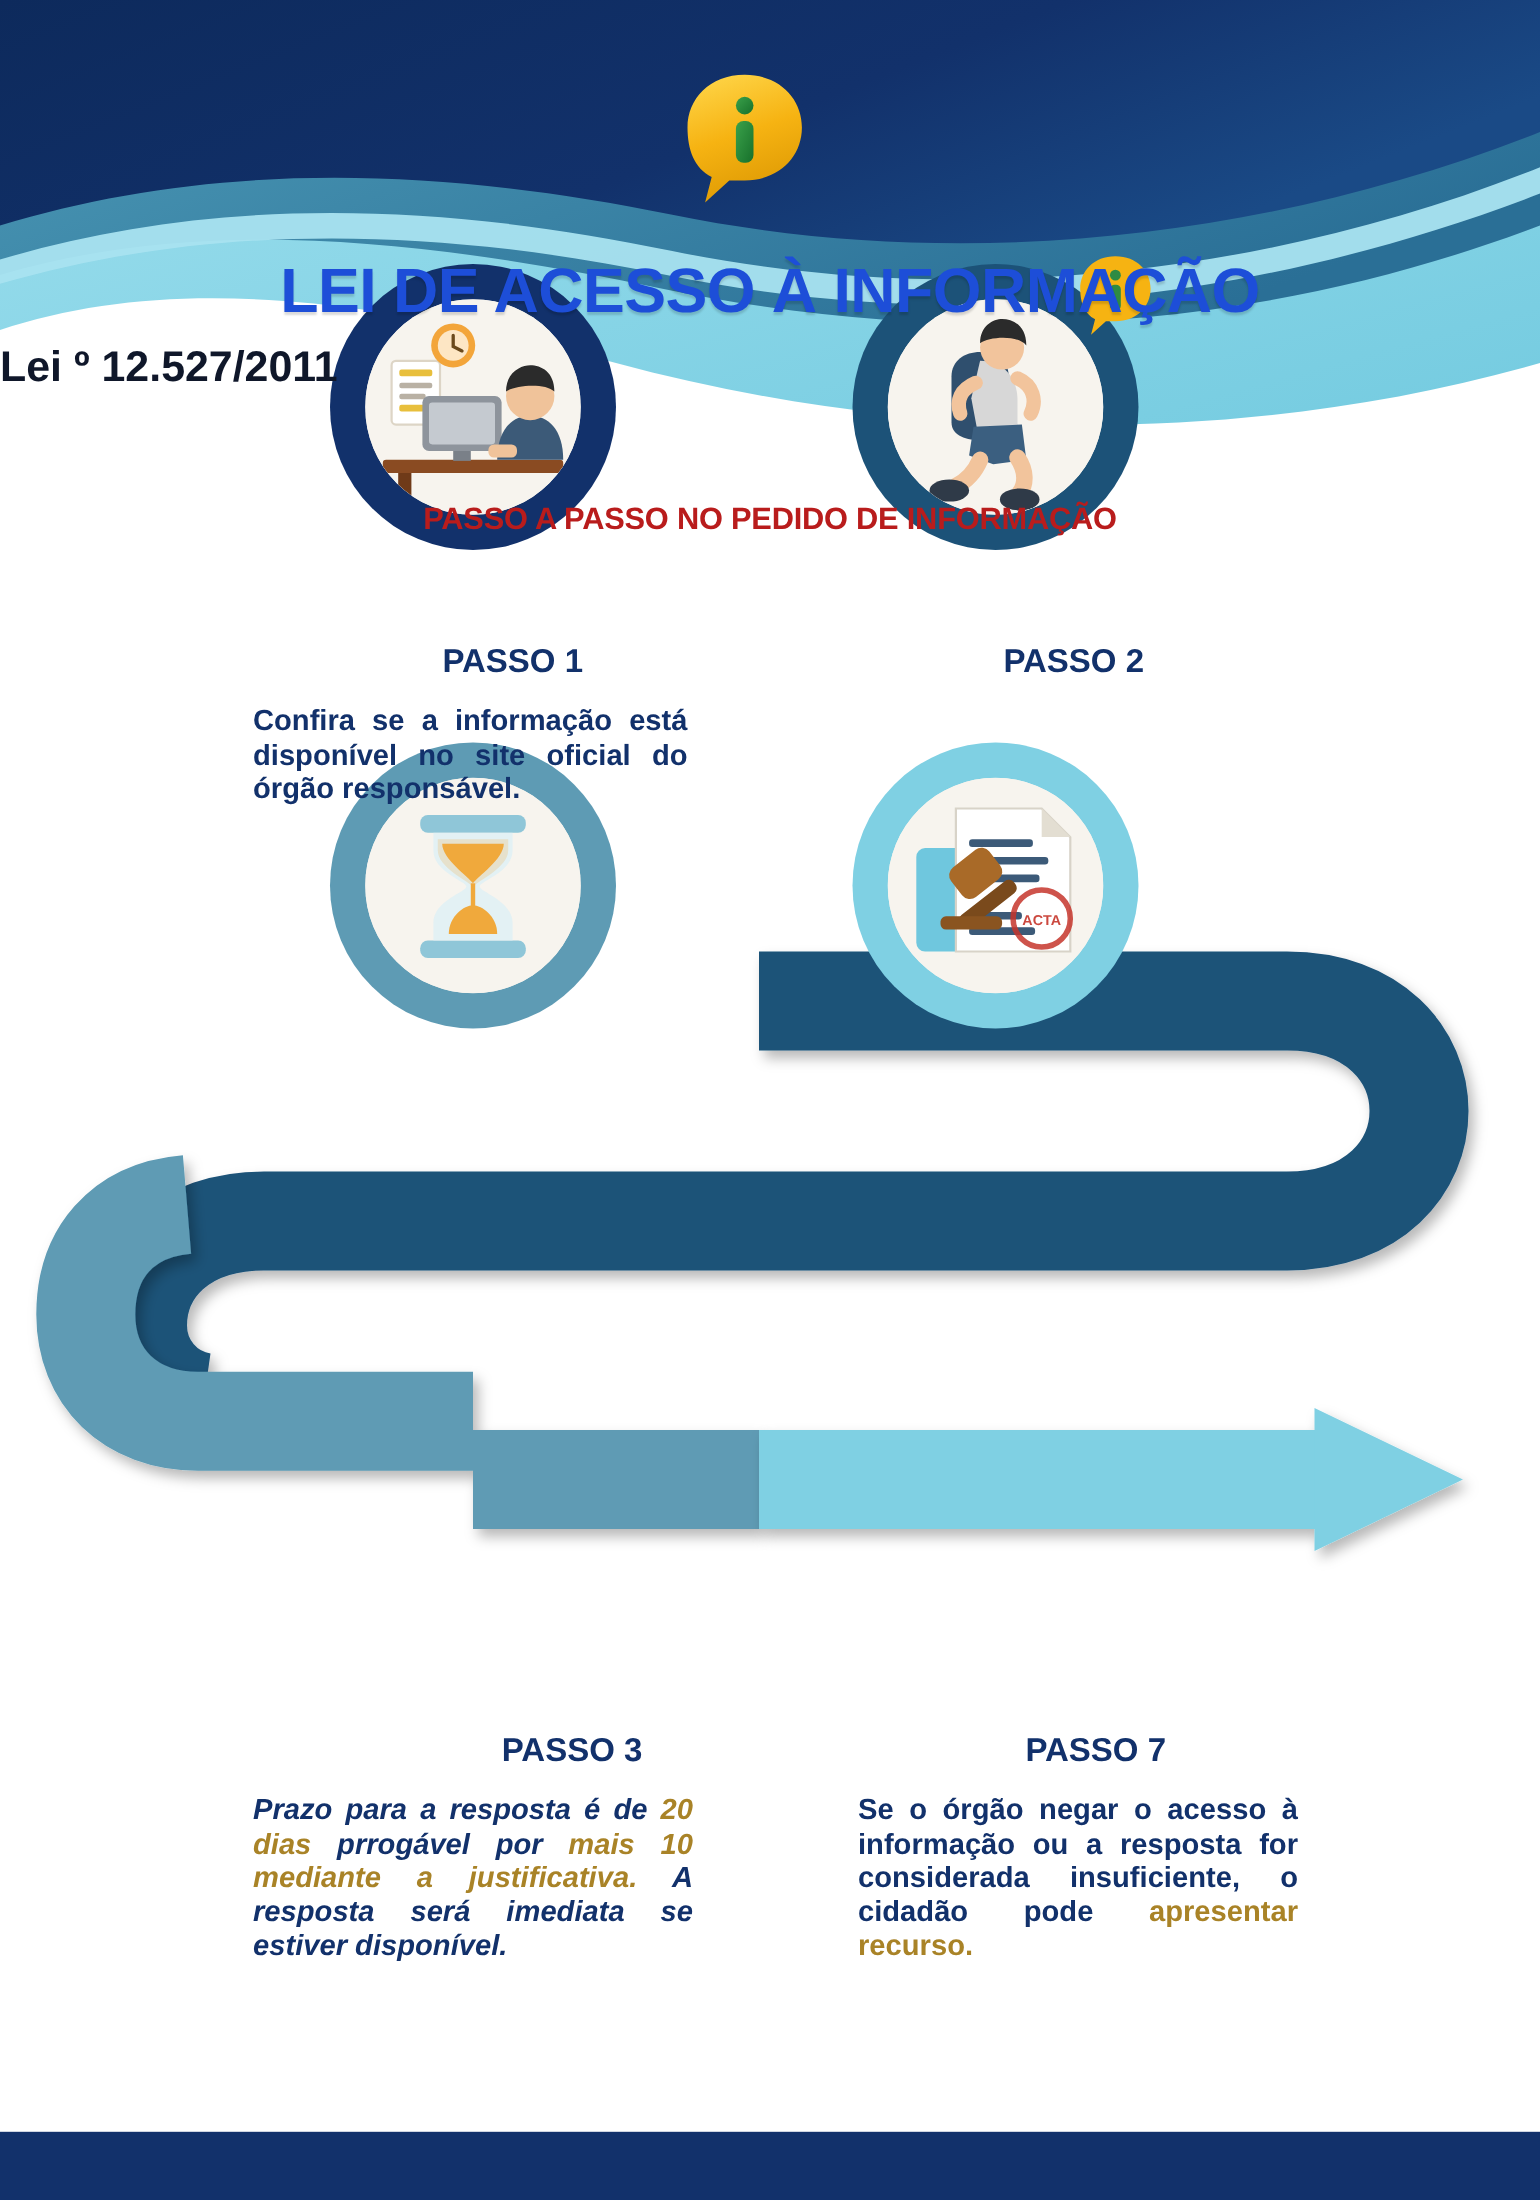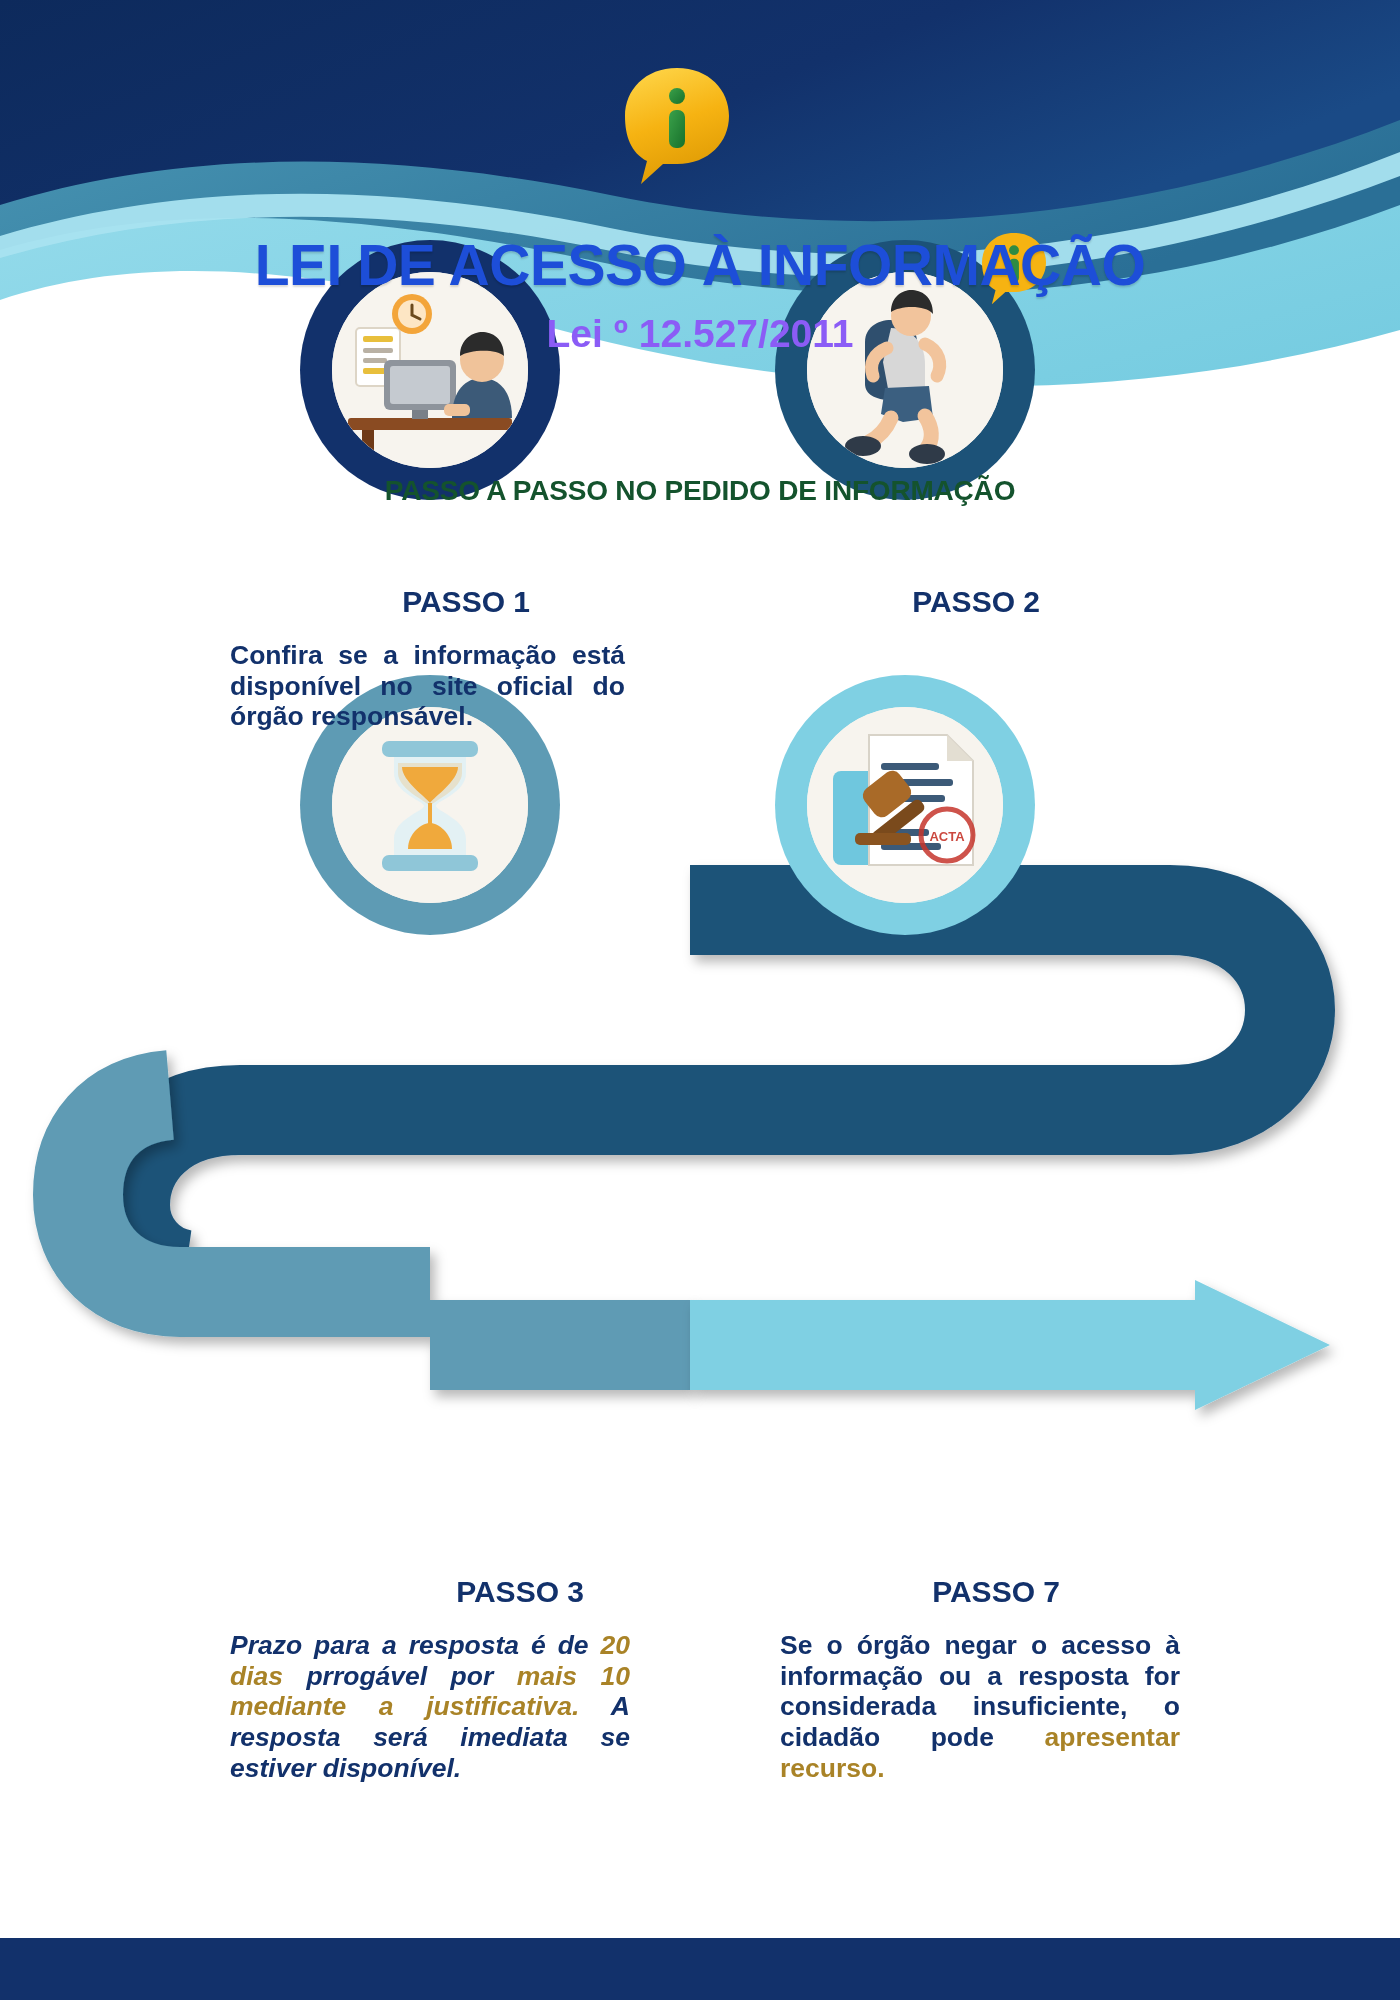--- a/index.html
+++ b/index.html
@@ -52,33 +52,32 @@
     font-size: 57px;
     font-weight: bold;
     letter-spacing: -0.5px;
     color: #1d4ed8;
     z-index: 5;
     text-shadow: 0 2px 2px rgba(0,0,0,0.15);
   }
   .title-sub {
     position: absolute;
     top: 312px; left: 0; width: 1400px;
-    text-align: center;
     font-size: 39px;
     font-weight: bold;
-    color: #8b5cf6;
+    color: #0f172a;
     z-index: 5;
   }
   .section-title {
     position: absolute;
-    top: 475px; left: 0; width: 1400px;
+    top: 456px; left: 0; width: 1400px;
     text-align: center;
     font-size: 28px;
     font-weight: bold;
-    color: #14532d;
+    color: #b91c1c;
     letter-spacing: -0.2px;
     z-index: 5;
   }
 
   
   #flow {
     position: absolute;
     left: 0; top: 540px;
     width: 1400px; height: 1290px;
     z-index: 1;

